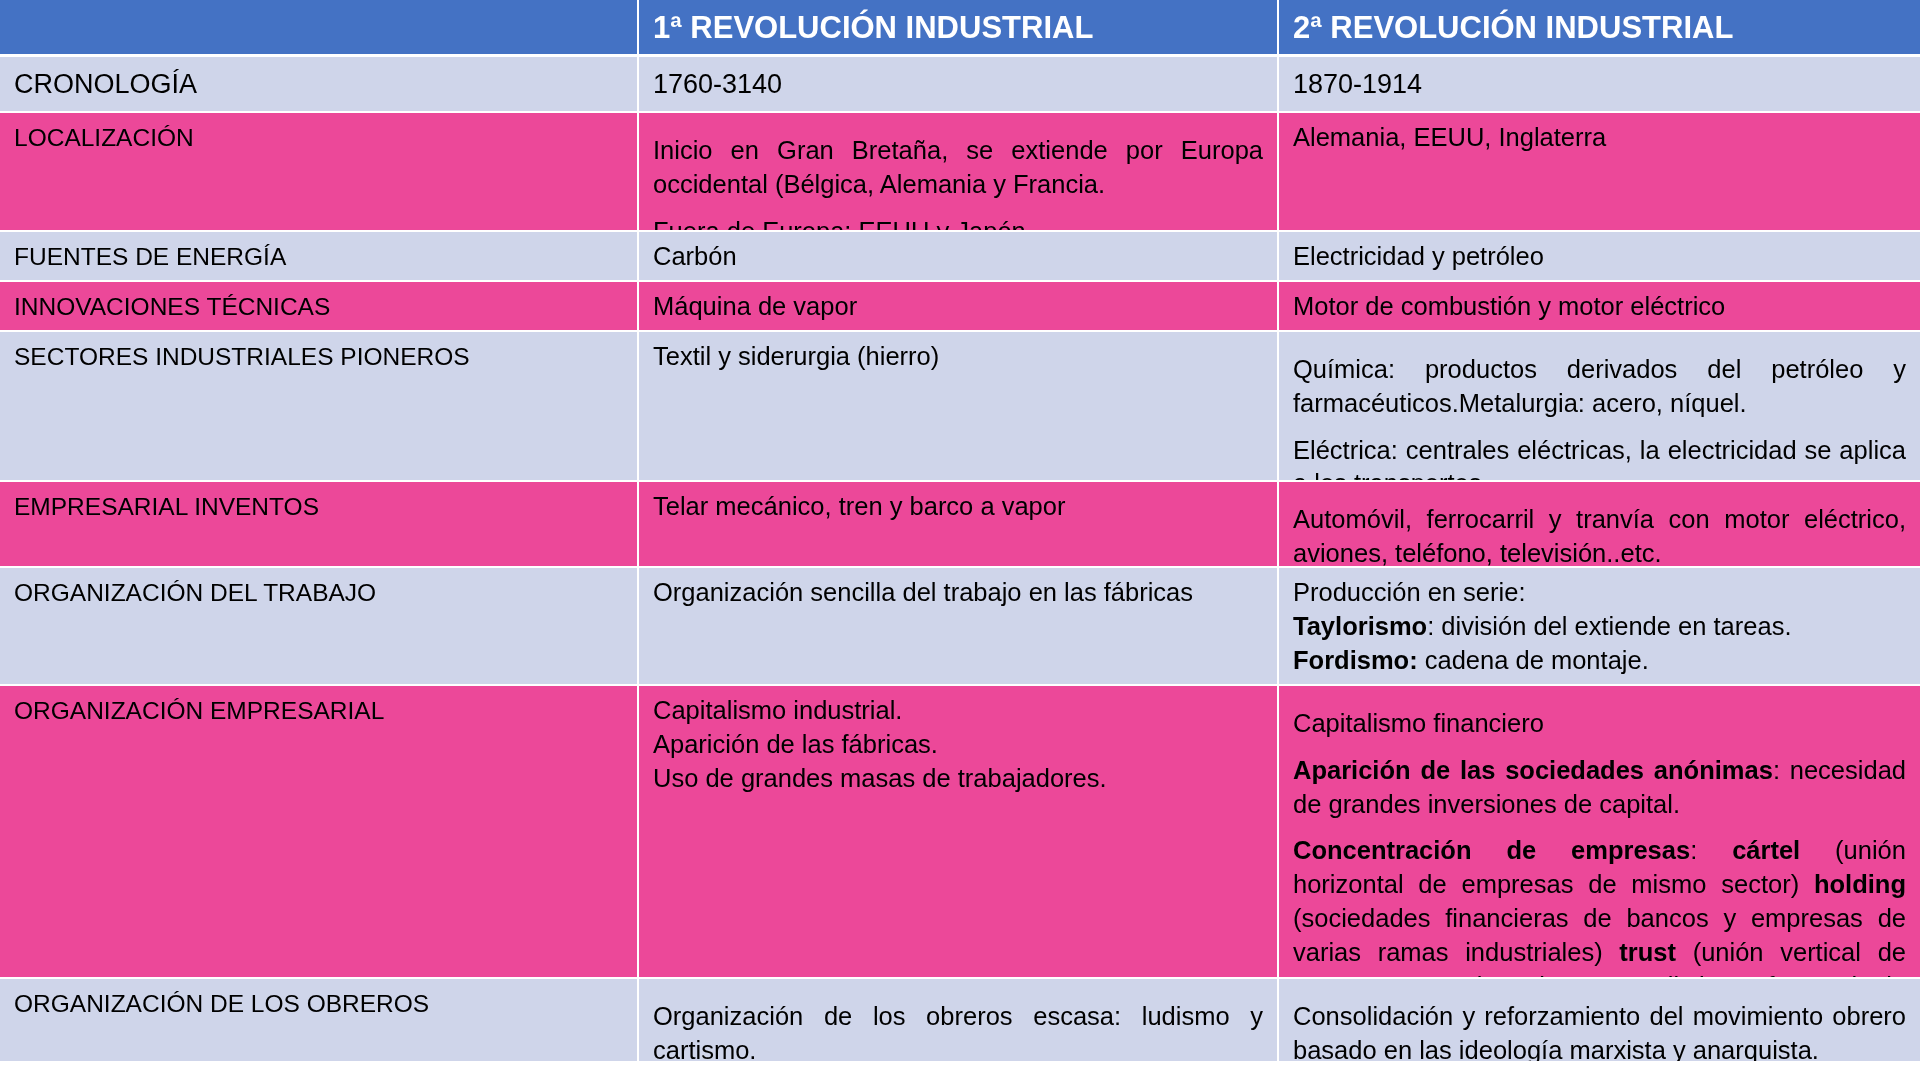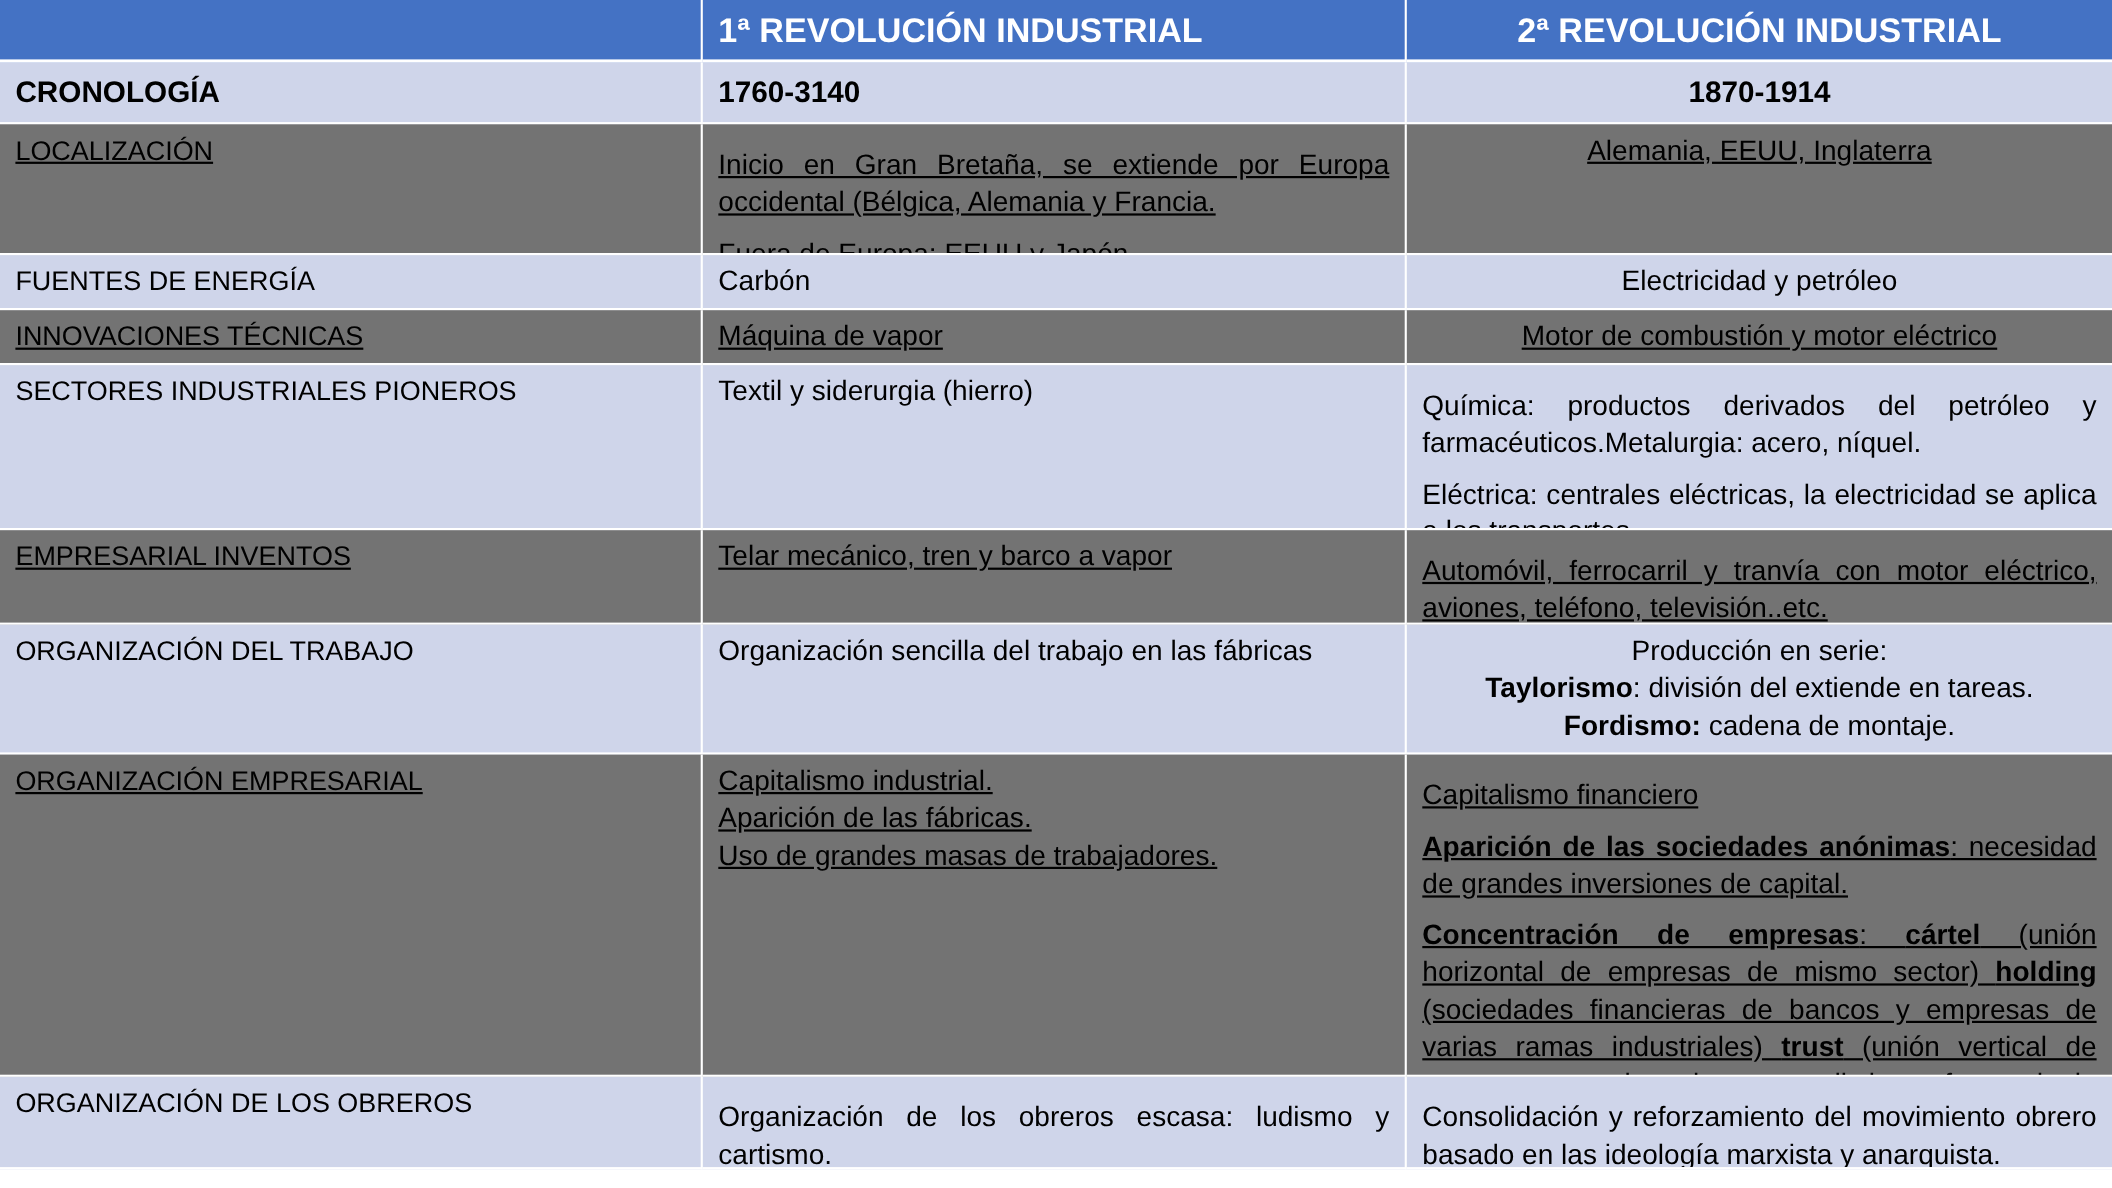--- a/index.html
+++ b/index.html
@@ -27,38 +27,38 @@
   }
   .cell {
     box-sizing: border-box;
     padding: 8px 14px 0 14px;
     font-size: 25.5px;
     line-height: 33.8px;
     border-right: 2px solid #ffffff;
     border-bottom: 2px solid #ffffff;
     overflow: hidden;
   }
-  .cell.lastcol { border-right: none; text-align: center; }
+  .cell.lastcol { border-right: none; }
   .hdr {
     background: #4472C4;
     color: #ffffff;
     font-weight: bold;
     font-size: 31px;
     line-height: 40px;
     padding-top: 8px;
     border-bottom: 3px solid #ffffff;
   }
   .odd { background: #CFD5EA; }
-  .even { background: #737373; text-decoration: underline; }
+  .even { background: #ec4899; }
   .justify { text-align: justify; }
   .line { display: block; }
   .justify .line { text-align: justify; text-align-last: left; margin-top: 13px; }
   b { font-weight: bold; }
   .label { font-size: 24.5px; }
-  .cron { padding-top: 11px; font-size: 27px; font-weight: bold; }
+  .cron { padding-top: 11px; font-size: 27px; }
 </style>
 </head>
 <body>
 
 <div class="table">
 
   <div class="cell hdr"></div>
   <div class="cell hdr">1ª REVOLUCIÓN INDUSTRIAL</div>
   <div class="cell hdr lastcol">2ª REVOLUCIÓN INDUSTRIAL</div>
 

